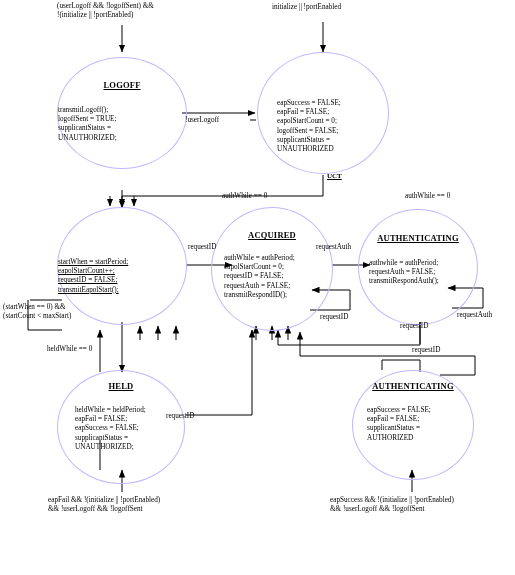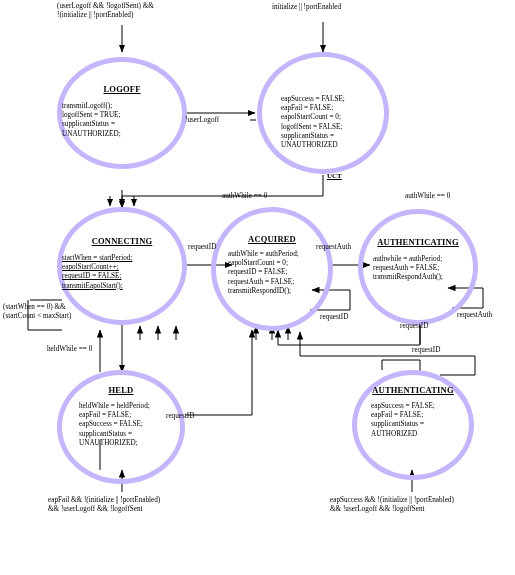--- a/index.html
+++ b/index.html
@@ -17,21 +17,21 @@
     overflow: hidden;
   }
   svg.wires {
     position: absolute;
     top: 0; left: 0;
     width: 515px; height: 575px;
     pointer-events: none;
   }
   .state {
     position: absolute;
-    border: 5px solid #c4b5fd;
+    border: 1px solid #c4b5fd;
     border-radius: 50%;
     box-sizing: border-box;
     background: transparent;
   }
   .state .title {
     position: absolute;
     left: 0; right: 0;
     text-align: center;
     font-weight: bold;
     font-size: 8.5px;
@@ -40,20 +40,21 @@
     font-family: "Liberation Serif", serif;
   }
   .state .body {
     position: absolute;
     left: 0; right: 0;
     text-align: left;
     font-size: 7.2px;
     line-height: 9.2px;
     font-family: "Liberation Serif", serif;
     white-space: pre-line;
+    margin-top: 8px;
   }
   .edge-label {
     position: absolute;
     font-size: 7.2px;
     line-height: 9px;
     font-family: "Liberation Serif", serif;
     white-space: pre-line;
     color: #000;
   }
 </style>
@@ -137,21 +138,20 @@
   <div class="state" style="left:257px; top:52px; width:132px; height:122px;">
     <div class="body" style="top:38px; padding-left:19px;">eapSuccess = FALSE;
 eapFail = FALSE;
 eapolStartCount = 0;
 logoffSent = FALSE;
 supplicantStatus =
 UNAUTHORIZED</div>
   </div>
 
   <div class="state" style="left:57px; top:207px; width:130px; height:118px;">
-    <div class="title" style="top:24px;">CONNECTING</div>
     <div class="body" style="top:42px; padding-left:0;text-decoration:underline;">startWhen = startPeriod;
 eapolStartCount++;
 requestID = FALSE;
 transmitEapolStart();</div>
   </div>
 
   <div class="state" style="left:211px; top:207px; width:122px; height:124px;">
     <div class="title" style="top:22px;">ACQUIRED</div>
     <div class="body" style="top:38px; padding-left:12px;">authWhile = authPeriod;
 eapolStartCount = 0;

